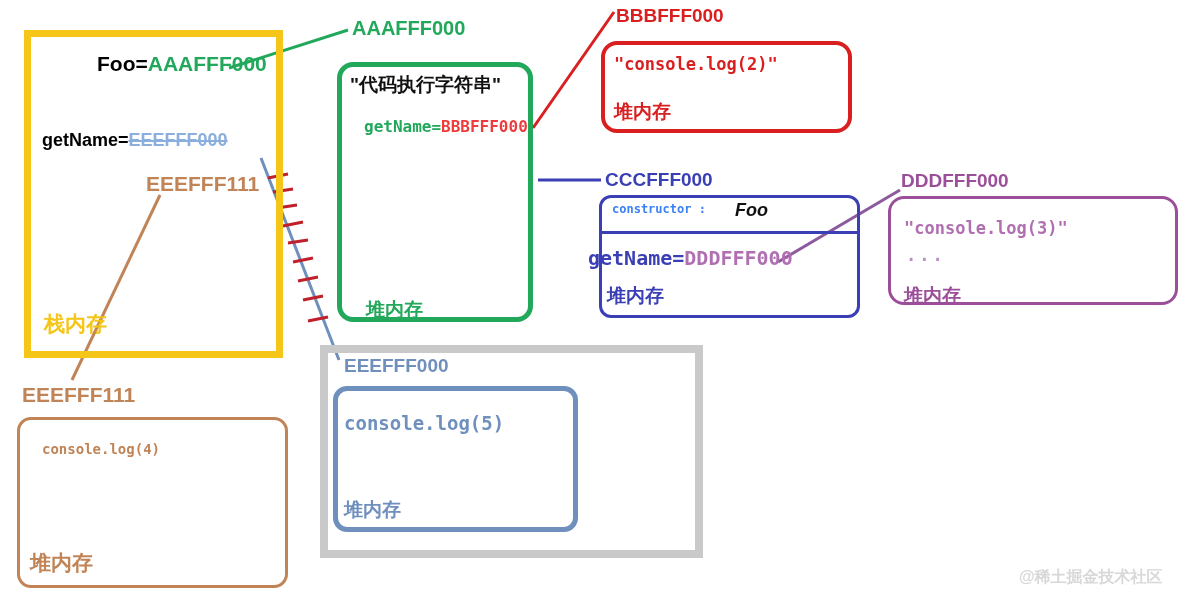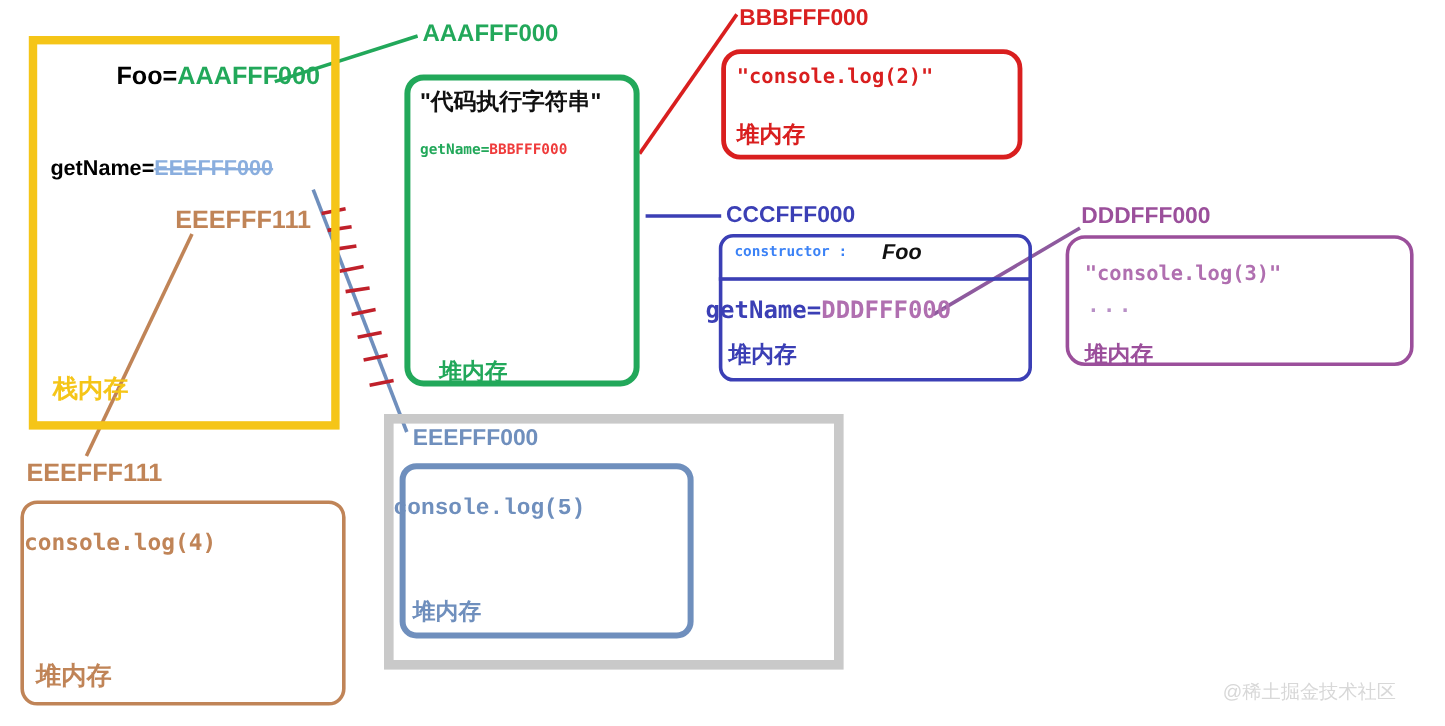--- a/index.html
+++ b/index.html
@@ -57,21 +57,21 @@
   }
 
   
   #green-box {
     left: 337px; top: 62px; width: 196px; height: 260px;
     border: 5px solid #22a85a;
     border-radius: 16px;
   }
   #green-tag { left: 352px; top: 17px; font-size: 20px; color: #22a85a; }
   #green-title { left: 350px; top: 72px; font-size: 19px; color: #111111; }
-  #green-getname { left: 350px; top: 117px; font-size: 12px; }
+  #green-getname { left: 364px; top: 117px; font-size: 16px; }
   #green-proto { left: 350px; top: 165px; font-size: 16px; }
   #green-heap { left: 366px; top: 297px; font-size: 19px; color: #22a85a; }
 
   
   #red-box {
     left: 601px; top: 41px; width: 251px; height: 92px;
     border: 4px solid #d91f1f;
     border-radius: 16px;
   }
   #red-tag { left: 616px; top: 5px; font-size: 19px; color: #d91f1f; }
@@ -112,37 +112,37 @@
   }
   #destroy-word {
     left: 592px; top: 422px; font-size: 47px; color: #d2d2d2;
   }
   #grayblue-tag { left: 344px; top: 355px; font-size: 19px; color: #6f8fbd; }
   #grayblue-box {
     left: 333px; top: 386px; width: 245px; height: 146px;
     border: 5px solid #6f8fbd;
     border-radius: 14px;
   }
-  #grayblue-code { left: 328px; top: 412px; font-size: 19px; color: #6f8fbd; font-family: Liberation Mono, monospace; }
+  #grayblue-code { left: 344px; top: 412px; font-size: 19px; color: #6f8fbd; }
   #grayblue-heap { left: 344px; top: 497px; font-size: 19px; color: #6f8fbd; }
 
   
   #brown-tag { left: 22px; top: 383px; font-size: 21px; color: #c08457; }
   #brown-box {
     left: 17px; top: 417px; width: 271px; height: 171px;
     border: 3px solid #c08457;
     border-radius: 14px;
   }
-  #brown-code { left: 20px; top: 441px; font-size: 19px; color: #c08457; }
+  #brown-code { left: 42px; top: 441px; font-size: 14px; color: #c08457; }
   #brown-heap { left: 30px; top: 549px; font-size: 21px; color: #c08457; }
 
   
   #watermark {
     left: 1019px; top: 567px; font-size: 16px; color: #d8d8d8;
-    font-weight: normal;
+    font-weight: bold;
   }
 
   
   #connectors {
     position: absolute;
     left: 0; top: 0;
     width: 1204px; height: 605px;
     pointer-events: none;
   }
 </style>

